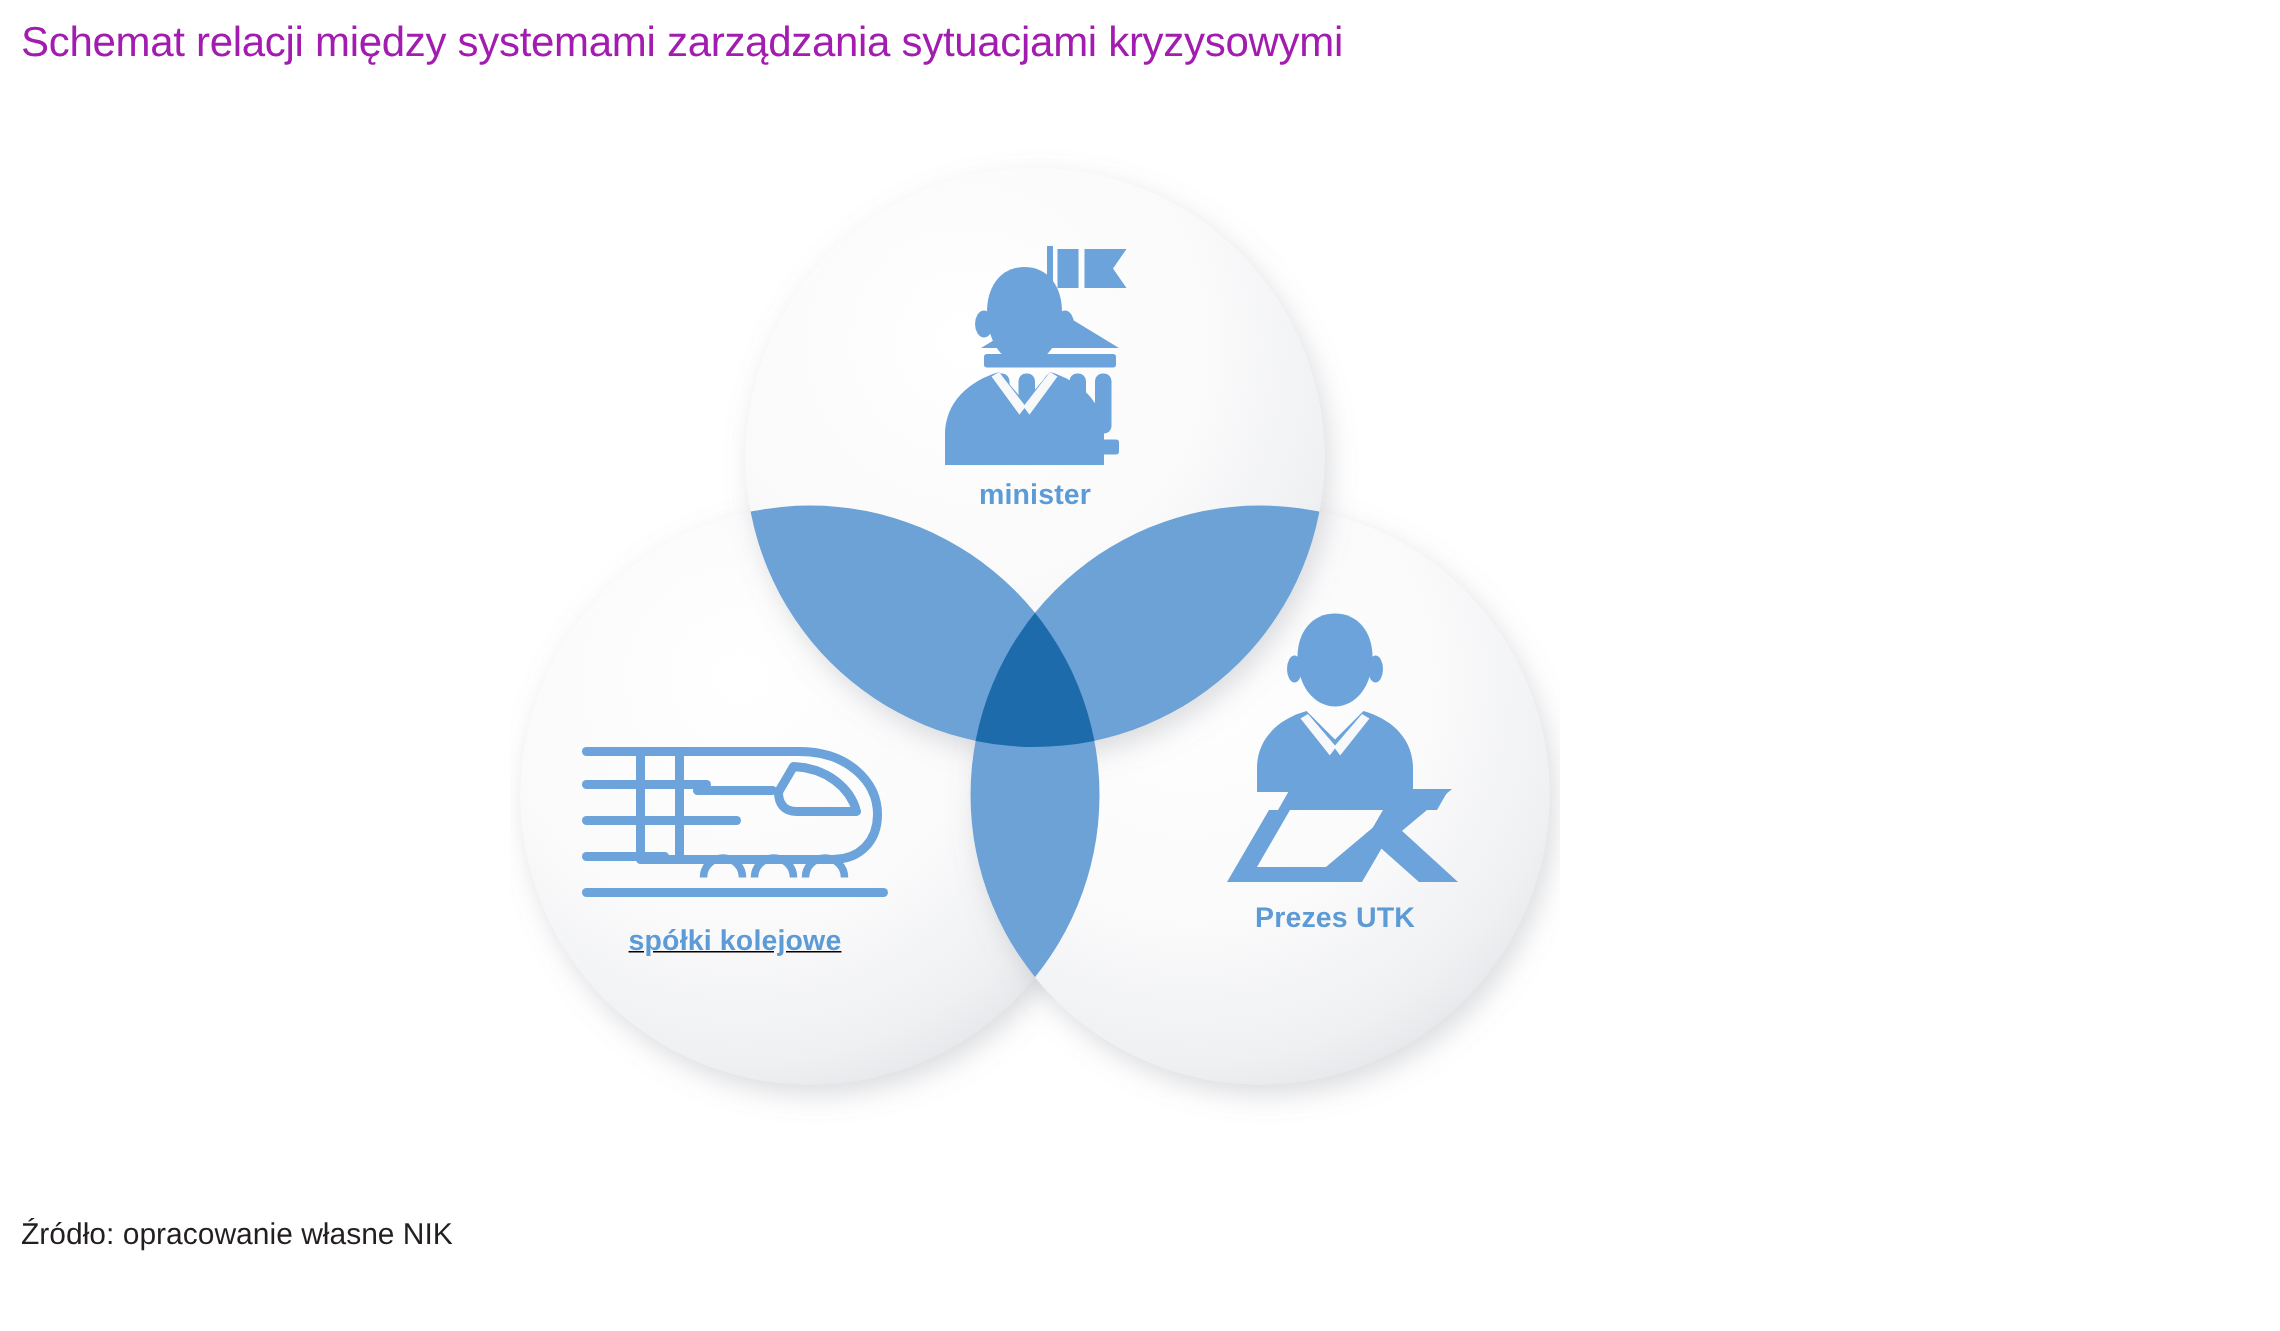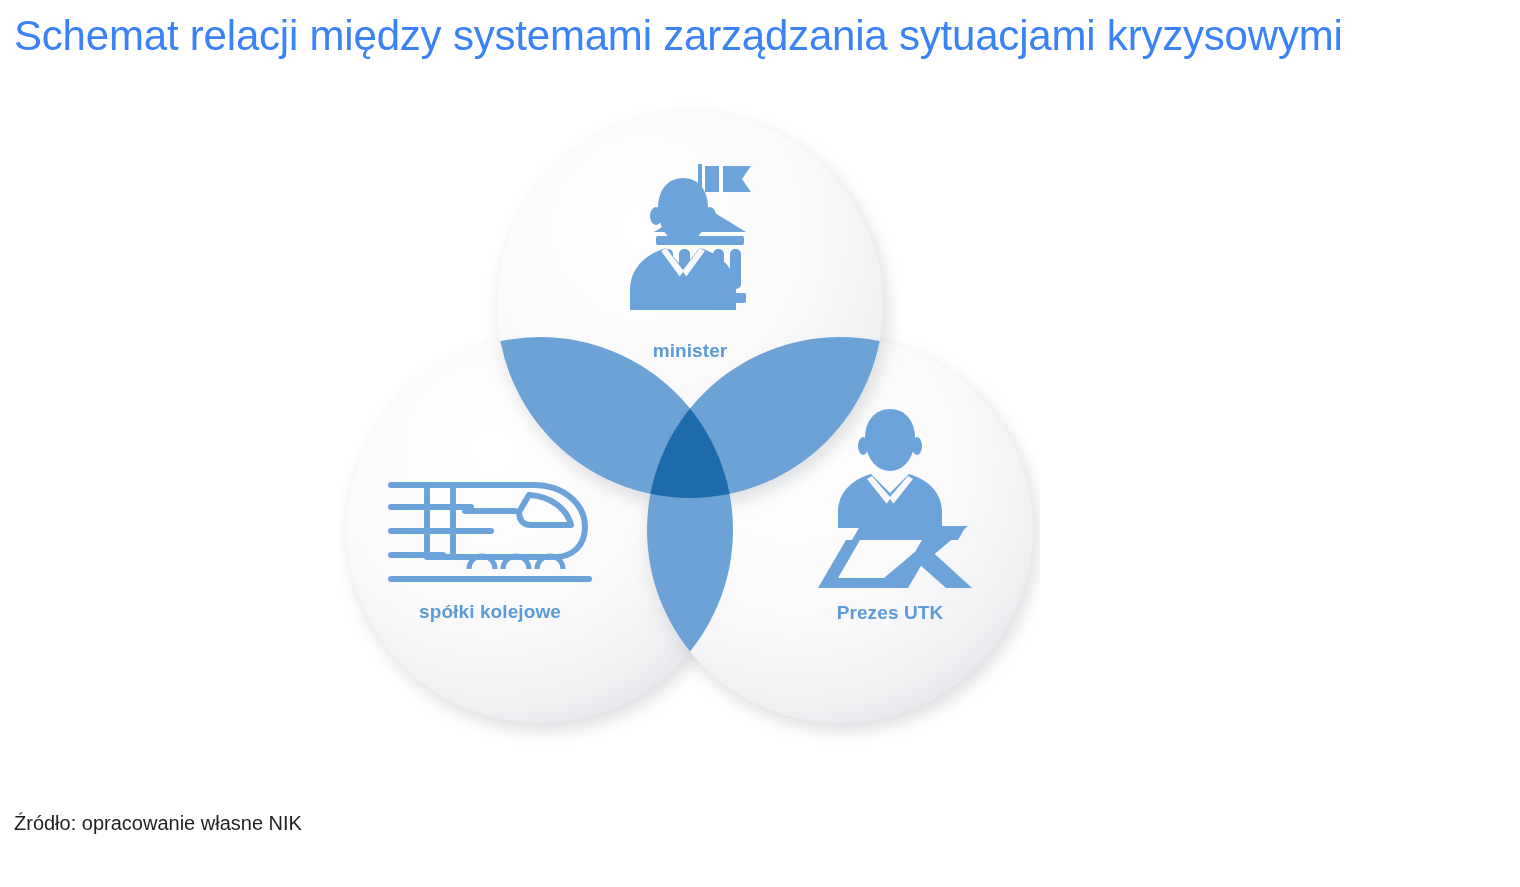--- a/index.html
+++ b/index.html
@@ -14,23 +14,23 @@
     font-family: "Liberation Sans", "DejaVu Sans", sans-serif;
     overflow: hidden;
     position: relative;
   }
 
   
   .page-title {
     position: absolute;
     left: 14px;
     top: 12px;
-    font-size: 42px;
+    font-size: 28px;
     font-weight: 400;
-    color: #3b82f6;
+    color: #a21caf;
     letter-spacing: -0.2px;
     white-space: nowrap;
     text-align: center;
   }
 
   
   .venn-figure {
     position: absolute;
     left: 340px;
     top: 95px;
@@ -46,30 +46,30 @@
   }
 
   
   .group {
     position: absolute;
     width: 260px;
     text-align: center;
     pointer-events: auto;
   }
   .group-minister { left: 220px; top: 55px; }
-  .group-spolki   { left: 20px;  top: 370px; }
+  .group-spolki   { left: 20px;  top: 386px; text-decoration: underline; }
   .group-utk      { left: 420px; top: 305px; }
 
   .group-icon {
     display: block;
     margin: 0 auto;
   }
   .group-label {
     display: block;
-    margin-top: 20px;
+    margin-top: 0;
     font-size: 19px;
     font-weight: bold;
     color: #5C9BD6;
     letter-spacing: 0.1px;
   }
   .group-utk .group-label { margin-top: 2px; }
   .group-spolki .group-label { margin-top: 6px; }
 
   
   .source-note {

